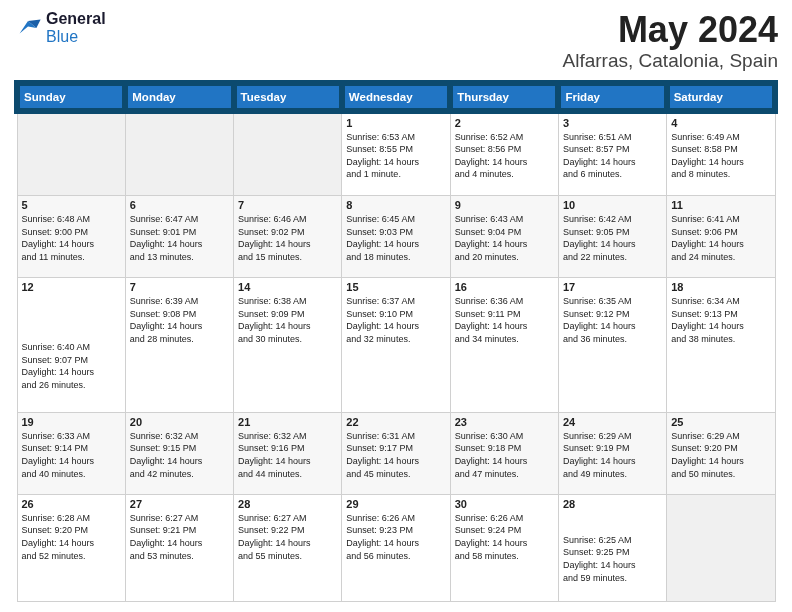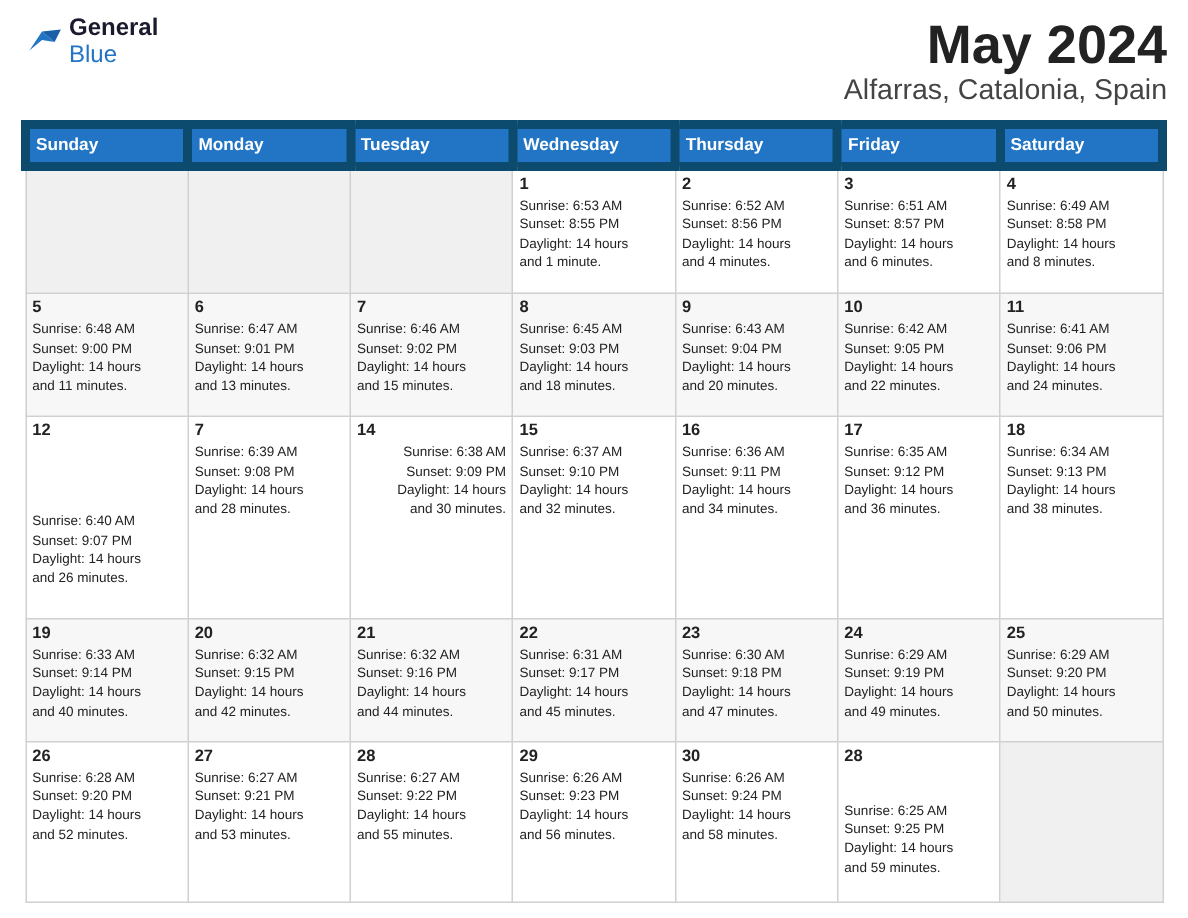--- a/index.html
+++ b/index.html
@@ -213,21 +213,21 @@
           </td>
           <td>
             <div class="day-number">7</div>
             <div class="day-info" style="white-space: pre-line;">Sunrise: 6:39 AM
 Sunset: 9:08 PM
 Daylight: 14 hours
 and 28 minutes.</div>
           </td>
           <td>
             <div class="day-number">14</div>
-            <div class="day-info" style="white-space: pre-line; text-align: right;">Sunrise: 6:38 AM
+            <div class="day-info" style="white-space: pre-line;">Sunrise: 6:38 AM
 Sunset: 9:09 PM
 Daylight: 14 hours
 and 30 minutes.</div>
           </td>
           <td>
             <div class="day-number">15</div>
             <div class="day-info" style="white-space: pre-line;">Sunrise: 6:37 AM
 Sunset: 9:10 PM
 Daylight: 14 hours
 and 32 minutes.</div>

